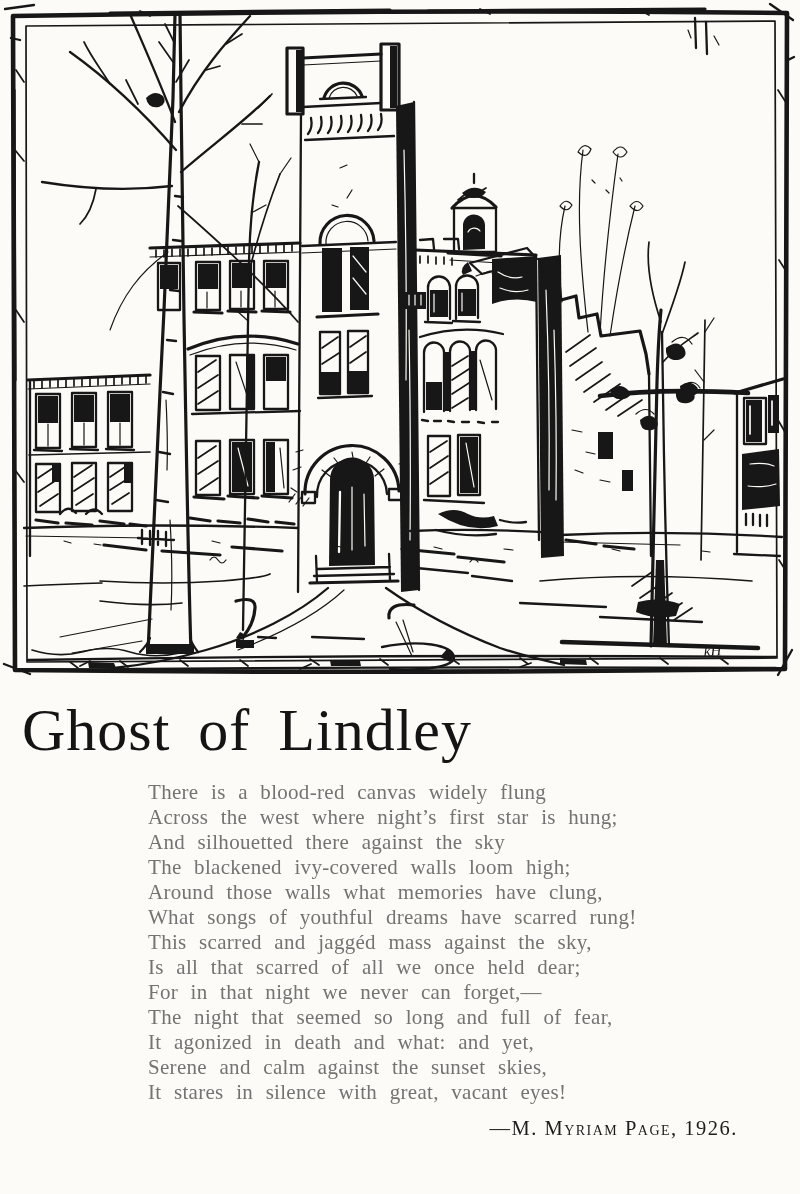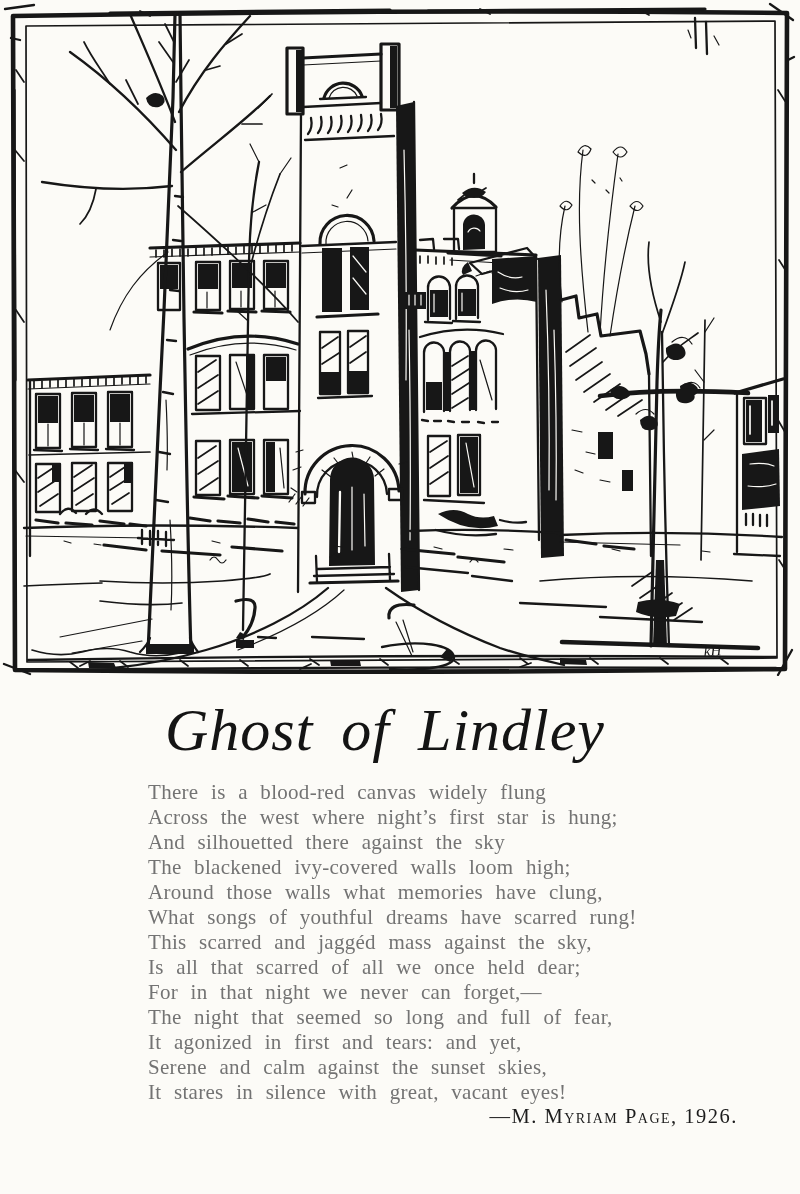--- a/index.html
+++ b/index.html
@@ -16,34 +16,35 @@
   
   .s{fill:none;stroke:#171717;stroke-linecap:round;stroke-linejoin:round;}
   .w1{stroke-width:1.2}.w15{stroke-width:1.7}.w2{stroke-width:2.3}
   .w3{stroke-width:3.2}.w4{stroke-width:4.6}
   .f{fill:#171717;stroke:none;}
   .p{fill:none;stroke:#fcfbf7;stroke-linecap:round;}
   .sig{font:italic 15px "Liberation Serif",serif;fill:#171717;}
 
   .title{
     width:770px;margin:20px 0 0 0;
-    text-align:center;
-    font-style:italic;font-weight:normal;
+    text-align:left;
+    font-weight:normal;
     font-size:60px;line-height:68px;
     letter-spacing:1px;word-spacing:12px;
     color:#141414;
+    padding-left:22px;
   }
   .poem{
     margin:16px 0 0 148px;
     font-size:21px;line-height:25px;
     word-spacing:7px;letter-spacing:0.3px;
     color:#737373;
   }
   .attribution{
-    margin-left:148px;
+    margin-top:12px;margin-left:148px;
     width:590px;text-align:right;
     font-variant:small-caps;
     font-size:20.5px;letter-spacing:1.5px;
     color:#1c1c1c;
   }
 </style>
 </head>
 <body>
 
 <div class="page">
@@ -274,20 +275,20 @@
     <div>There is a blood-red canvas widely flung</div>
     <div>Across the west where night’s first star is hung;</div>
     <div>And silhouetted there against the sky</div>
     <div>The blackened ivy-covered walls loom high;</div>
     <div>Around those walls what memories have clung,</div>
     <div>What songs of youthful dreams have scarred rung!</div>
     <div>This scarred and jaggéd mass against the sky,</div>
     <div>Is all that scarred of all we once held dear;</div>
     <div>For in that night we never can forget,—</div>
     <div>The night that seemed so long and full of fear,</div>
-    <div>It agonized in first and tears: and yet,</div>
+    <div>It agonized in death and what: and yet,</div>
     <div>Serene and calm against the sunset skies,</div>
     <div>It stares in silence with great, vacant eyes!</div>
   </div>
 
   <div class="attribution">—M. Myriam Page, 1926.</div>
 
 </div>
 
 </body></html>

